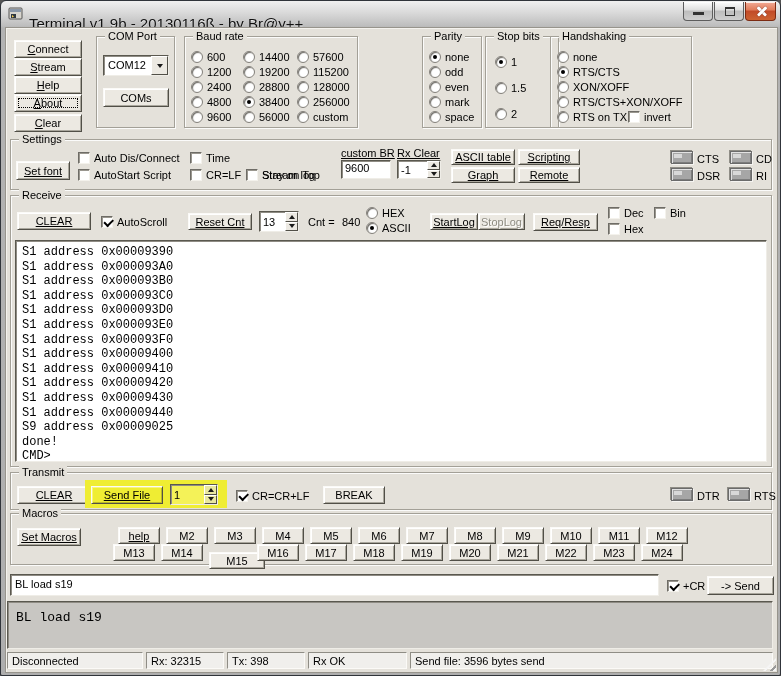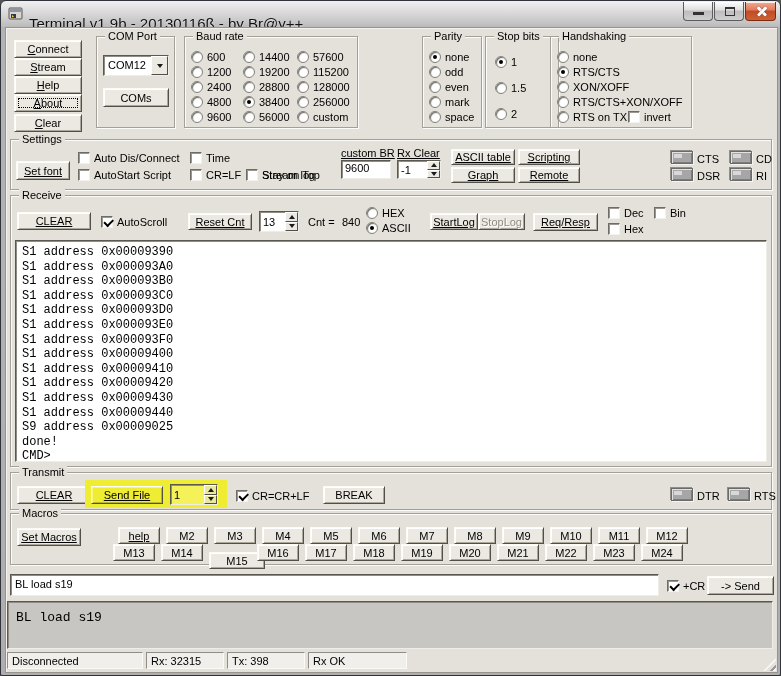--- a/index.html
+++ b/index.html
@@ -511,15 +511,16 @@
     <button class="btn" style="left:701px;top:548px;width:67px;height:19px">
         <span class="cap">-&gt; Send</span>
       </button>
 
     <pre class="memo" style="left:1px;top:573px;width:766px;height:48px">BL load s19</pre>
 
     <div class="spanel" style="left:1px;top:624px;width:136px">Disconnected</div>
     <div class="spanel" style="left:140px;top:624px;width:78px">Rx: 32315</div>
     <div class="spanel" style="left:221px;top:624px;width:78px">Tx: 398</div>
     <div class="spanel" style="left:302px;top:624px;width:99px">Rx OK</div>
+    <div class="spanel" style="left:404px;top:624px;width:363px">Send file: 3596 bytes send</div>
     <div class="grip"></div>
   </div>
 </div>
 
 </body></html>

